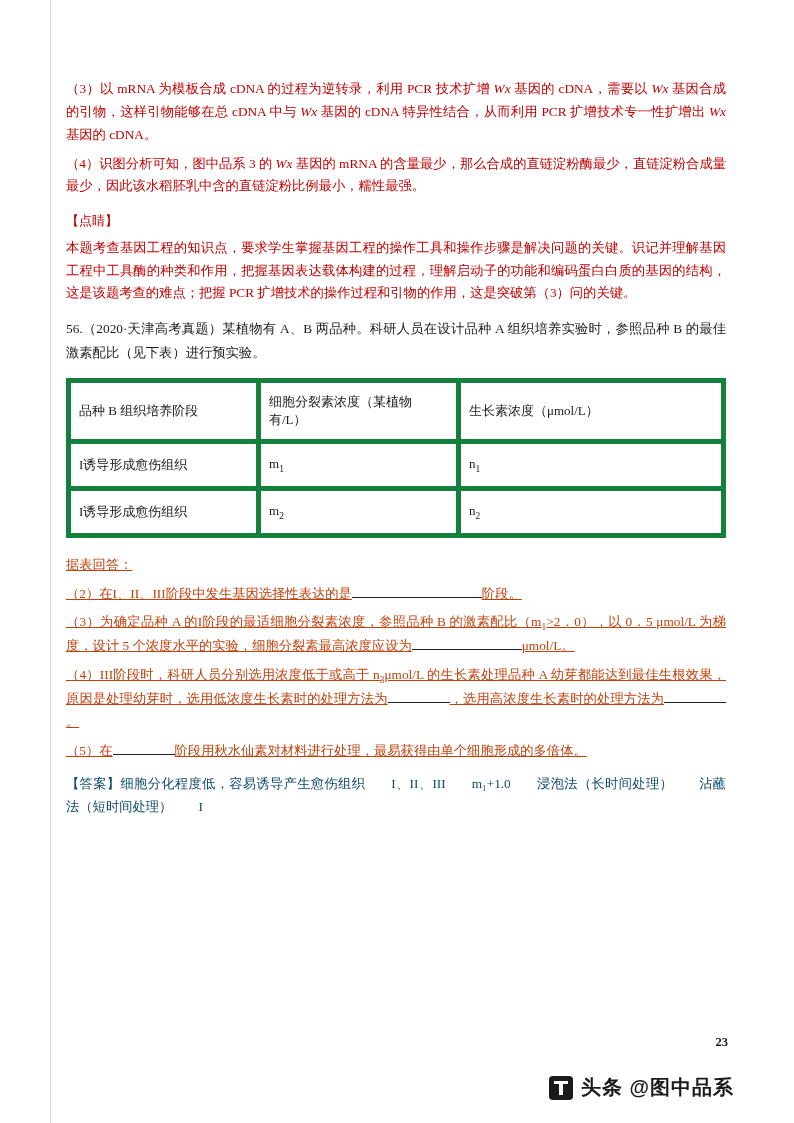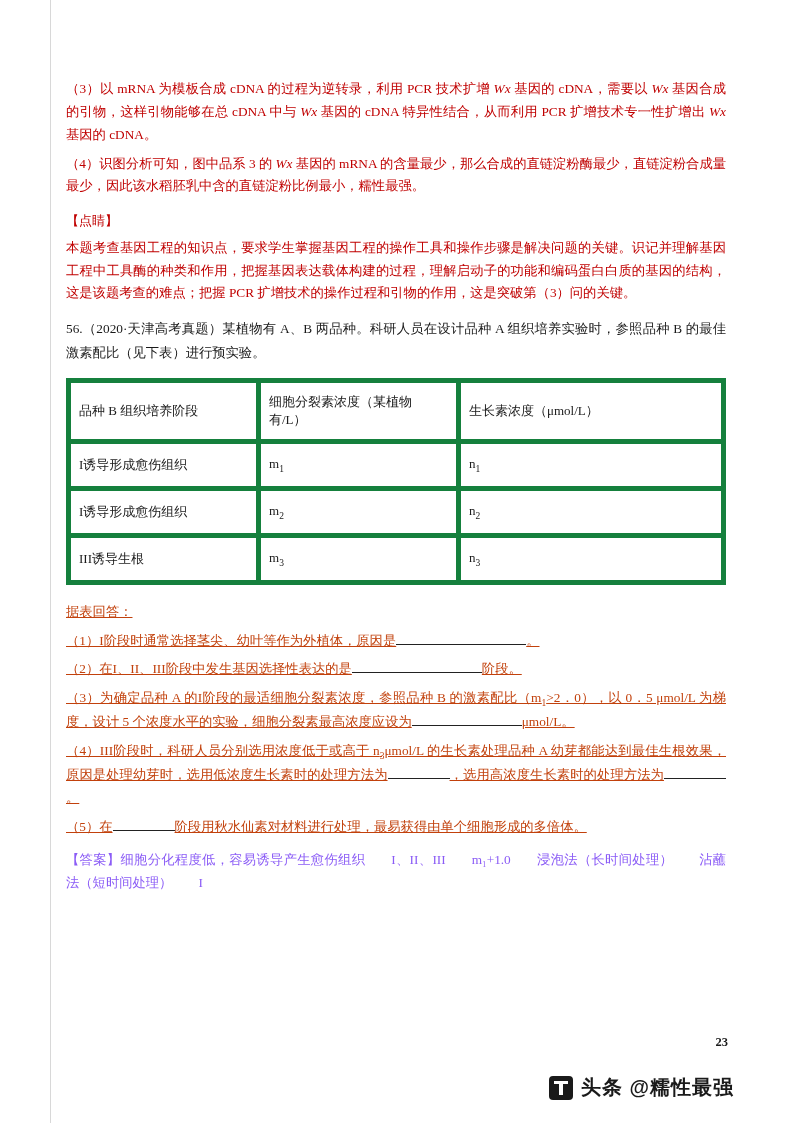--- a/index.html
+++ b/index.html
@@ -100,21 +100,21 @@
     vertical-align: middle;
     height: 22px;
   }
   table.exp col.c1 { width: 190px; }
   table.exp col.c2 { width: 200px; }
   table.exp col.c3 { width: 265px; }
   .after-table {
     margin-top: 16px;
   }
   .answer-line {
-    color: #8b5cf6;
+    color: #0c4a6e;
     font-size: 13.3px;
     line-height: 1.75;
     margin-top: 9px;
   }
   .ans-seg {
     margin-right: 26px;
   }
   .page-num {
     position: absolute;
     right: 66px;
@@ -199,43 +199,37 @@
         <tr>
           <td>I诱导形成愈伤组织</td>
           <td><span>m</span><span class="sub">1</span></td>
           <td><span>n</span><span class="sub">1</span></td>
         </tr>
         <tr>
           <td>I诱导形成愈伤组织</td>
           <td><span>m</span><span class="sub">2</span></td>
           <td><span>n</span><span class="sub">2</span></td>
         </tr>
-        <tr>
-          <td>III诱导生根</td>
-          <td><span>m</span><span class="sub">3</span></td>
-          <td><span>n</span><span class="sub">3</span></td>
-        </tr>
       </tbody>
     </table>
 
     <p class="black after-table">据表回答：</p>
 
-    <p class="black"><span>（1）I阶段时通常选择茎尖、幼叶等作为外植体，原因是</span><span class="gap-m"></span><span>。</span></p>
 
     <p class="black"><span>（2）在I、II、III阶段中发生基因选择性表达的是</span><span class="gap-m"></span><span>阶段。</span></p>
 
     <p class="black"><span>（3）为确定品种 A 的I阶段的最适细胞分裂素浓度，参照品种 B 的激素配比（m</span><span class="sub">1</span><span>&gt;2．0），以 0．5 μmol/L 为梯度，设计 5 个浓度水平的实验，细胞分裂素最高浓度应设为</span><span class="gap-s"></span><span>μmol/L。</span></p>
 
     <p class="black"><span>（4）III阶段时，科研人员分别选用浓度低于或高于 n</span><span class="sub">3</span><span>μmol/L 的生长素处理品种 A 幼芽都能达到最佳生根效果，原因是处理幼芽时，选用低浓度生长素时的处理方法为</span><span class="gap-xs"></span><span>，选用高浓度生长素时的处理方法为</span><span class="gap-xs"></span><span>。</span></p>
 
     <p class="black"><span>（5）在</span><span class="gap-xs"></span><span>阶段用秋水仙素对材料进行处理，最易获得由单个细胞形成的多倍体。</span></p>
 
     <p class="answer-line"><span>【答案】</span><span class="ans-seg">细胞分化程度低，容易诱导产生愈伤组织</span><span class="ans-seg">I、II、III</span><span class="ans-seg">m₁+1.0</span><span class="ans-seg">浸泡法（长时间处理）</span><span class="ans-seg">沾蘸法（短时间处理）</span><span class="ans-seg">I</span></p>
 
   </div>
 
   <div class="page-num">23</div>
 
   <div class="watermark">
     <div class="wm-logo"></div>
-    <div class="wm-text">头条 @糯性最强</div>
+    <div class="wm-text">头条 @图中品系</div>
   </div>
 </div>
 
 </body></html>

